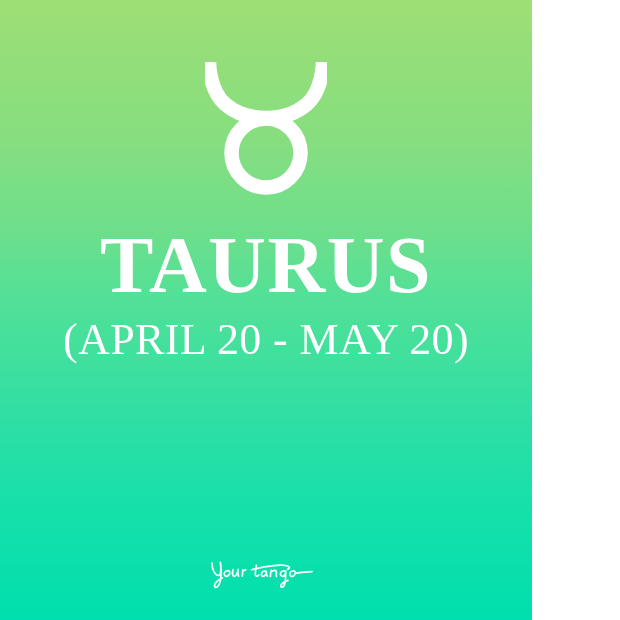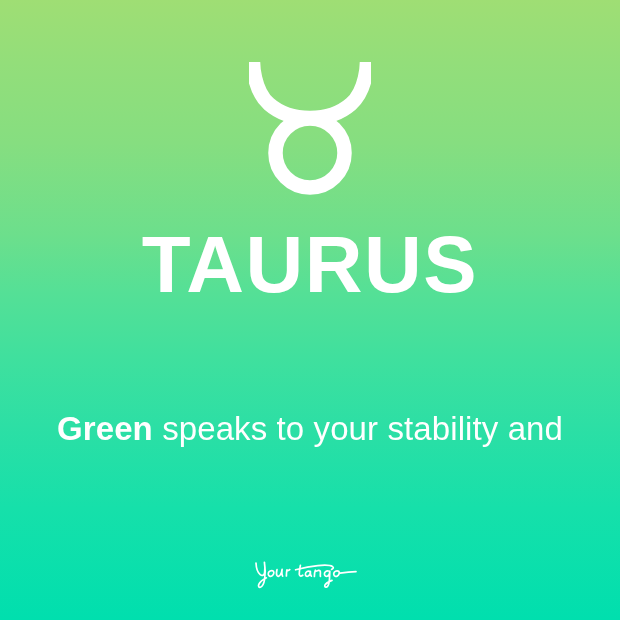--- a/index.html
+++ b/index.html
@@ -3,36 +3,36 @@
 <meta charset="utf-8">
 <style>
   html, body {
     margin: 0;
     padding: 0;
     background: #ffffff;
   }
 
   .card {
     position: relative;
-    width: 620px;
+    width: 532px;
     height: 620px;
     overflow: hidden;
     background: linear-gradient(
       180deg,
       #9FDE74 0%,
       #93DE7A 10%,
       #86DE80 23%,
       #6CDF8C 38%,
       #55E096 47%,
       #3FE09E 58%,
       #2CDFA5 69%,
       #16E0AA 82%,
       #00DFAE 100%
     );
-    font-family: Liberation Sans, sans-serif;
+    font-family: Liberation Serif, serif;
     -webkit-font-smoothing: antialiased;
     display: flex;
     flex-direction: column;
     align-items: center;
   }
 
   
   .glyph-wrap {
     position: absolute;
     top: 56px;
@@ -134,23 +134,23 @@
                C32 58.5 46 62 61 62
                C76 62 90 58.5 102 48
                C118 34 118 6 118 6" fill="none" stroke="#ffffff" stroke-width="14.5" stroke-linecap="butt"></path>
 
       <circle cx="61" cy="97" r="34.5" fill="none" stroke="#ffffff" stroke-width="14.5"></circle>
     </svg>
   </div>
 
   <div class="sign-name">TAURUS</div>
 
+  <div class="date-range">(APRIL 20 - MAY 20)</div>
 
   <div class="description">
-    <span class="desc-line"><span class="kw">Green</span><span> speaks to your stability and</span></span>
   </div>
 
   <div class="brand">
     <svg class="brand-svg" viewBox="0 0 116 36" aria-hidden="true">
       <g fill="none" stroke="#ffffff" stroke-width="1.7" stroke-linecap="round" stroke-linejoin="round">
 
         <path d="M4 9 C4.2 14 5.6 18.5 8.2 20.6 C10.4 22.4 12.2 21.2 12.6 18.6 C13.2 15 13 11.4 12.4 8.4
                  C13.3 13.6 13.6 19.8 12.6 25.4 C11.9 29.6 10.4 32.6 8.4 33.2 C6.8 33.6 6.1 32 6.8 30.4
                  C7.8 28 10.6 25.8 14.4 23.8"></path>
 

